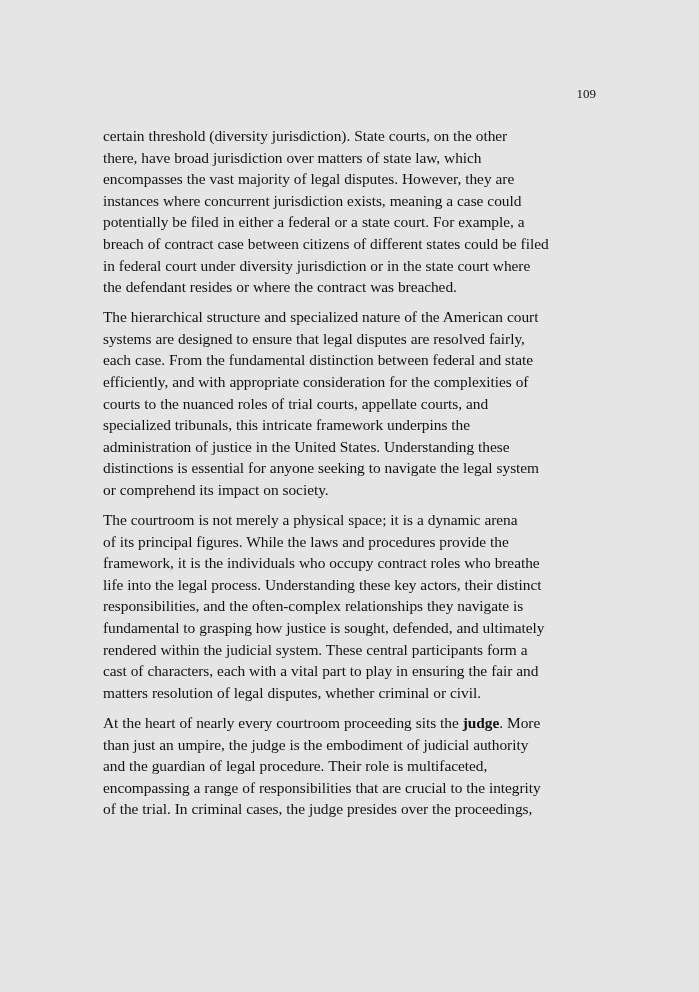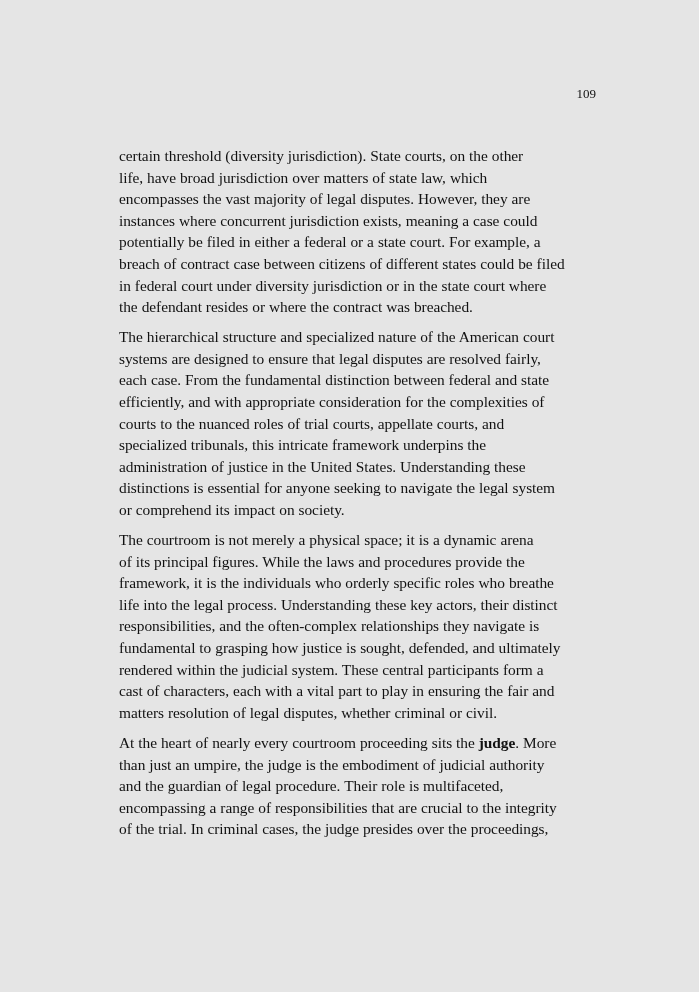--- a/index.html
+++ b/index.html
@@ -25,24 +25,23 @@
     .page-number {
       position: absolute;
       top: 86px;
       right: 103px;
       font-family: "Liberation Serif", serif;
       font-size: 13px;
       line-height: 16px;
     }
     .body-text {
       position: absolute;
-      left: 119px;
+      left: 103px;
       top: 125px;
       width: 498px;
-      margin-top: 20px;
     }
     .para {
       margin: 0 0 8.5px 0;
       font-family: "Liberation Serif", serif;
       font-size: 15.4px;
       line-height: 21.6px;
       letter-spacing: -0.05px;
       word-spacing: 0.2px;
       white-space: nowrap;
     }
@@ -56,21 +55,21 @@
   </style>
 </head>
 <body>
 
 <div class="page">
   <div class="page-number">109</div>
 
   <div class="body-text">
     <p class="para">
       <span class="line">certain threshold (diversity jurisdiction). State courts, on the other</span>
-      <span class="line">life, have broad jurisdiction over matters of state law, which</span>
+      <span class="line">there, have broad jurisdiction over matters of state law, which</span>
       <span class="line">encompasses the vast majority of legal disputes. However, they are</span>
       <span class="line">instances where concurrent jurisdiction exists, meaning a case could</span>
       <span class="line">potentially be filed in either a federal or a state court. For example, a</span>
       <span class="line">breach of contract case between citizens of different states could be filed</span>
       <span class="line">in federal court under diversity jurisdiction or in the state court where</span>
       <span class="line">the defendant resides or where the contract was breached.</span>
     </p>
 
     <p class="para">
       <span class="line">The hierarchical structure and specialized nature of the American court</span>
@@ -80,21 +79,21 @@
       <span class="line">courts to the nuanced roles of trial courts, appellate courts, and</span>
       <span class="line">specialized tribunals, this intricate framework underpins the</span>
       <span class="line">administration of justice in the United States. Understanding these</span>
       <span class="line">distinctions is essential for anyone seeking to navigate the legal system</span>
       <span class="line">or comprehend its impact on society.</span>
     </p>
 
     <p class="para">
       <span class="line">The courtroom is not merely a physical space; it is a dynamic arena</span>
       <span class="line">of its principal figures. While the laws and procedures provide the</span>
-      <span class="line">framework, it is the individuals who orderly specific roles who breathe</span>
+      <span class="line">framework, it is the individuals who occupy contract roles who breathe</span>
       <span class="line">life into the legal process. Understanding these key actors, their distinct</span>
       <span class="line">responsibilities, and the often-complex relationships they navigate is</span>
       <span class="line">fundamental to grasping how justice is sought, defended, and ultimately</span>
       <span class="line">rendered within the judicial system. These central participants form a</span>
       <span class="line">cast of characters, each with a vital part to play in ensuring the fair and</span>
       <span class="line">matters resolution of legal disputes, whether criminal or civil.</span>
     </p>
 
     <p class="para">
       <span class="line"><span>At the heart of nearly every courtroom proceeding sits the </span><span class="bold">judge</span><span>. More</span></span>

